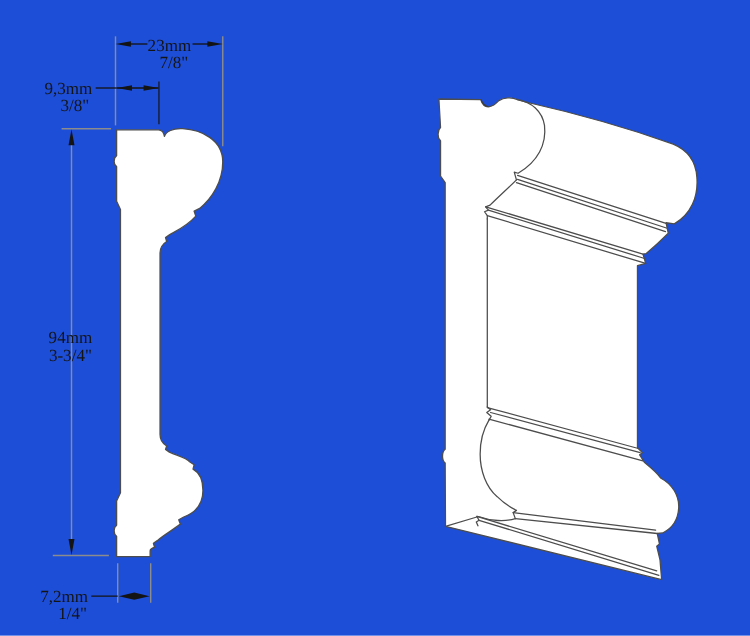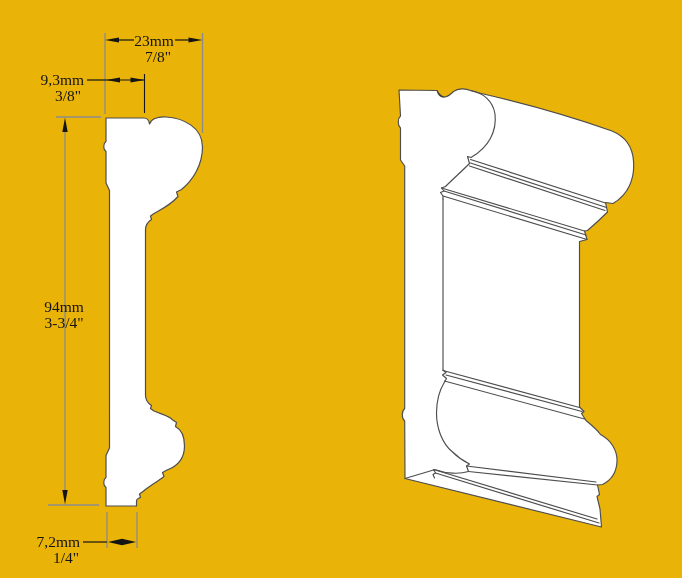--- a/index.html
+++ b/index.html
@@ -1,16 +1,16 @@
 <!DOCTYPE html>
 <html><head>
 <meta charset="utf-8">
 <style>
   html,body{margin:0;padding:0;background:#fff;}
-  .canvas{position:relative;width:682px;height:578px;background:#eab308;overflow:hidden;
+  .canvas{position:relative;width:682px;height:578px;background:#1d4ed8;overflow:hidden;
           font-family:"Liberation Serif", serif;}
   svg{position:absolute;left:0;top:0;}
   .dim-text{font-family:"Liberation Serif", serif;font-size:15.5px;}
 </style>
 </head>
 <body>
 
 <div class="canvas">
 <svg width="682" height="578" viewBox="0 0 682 578">
 

